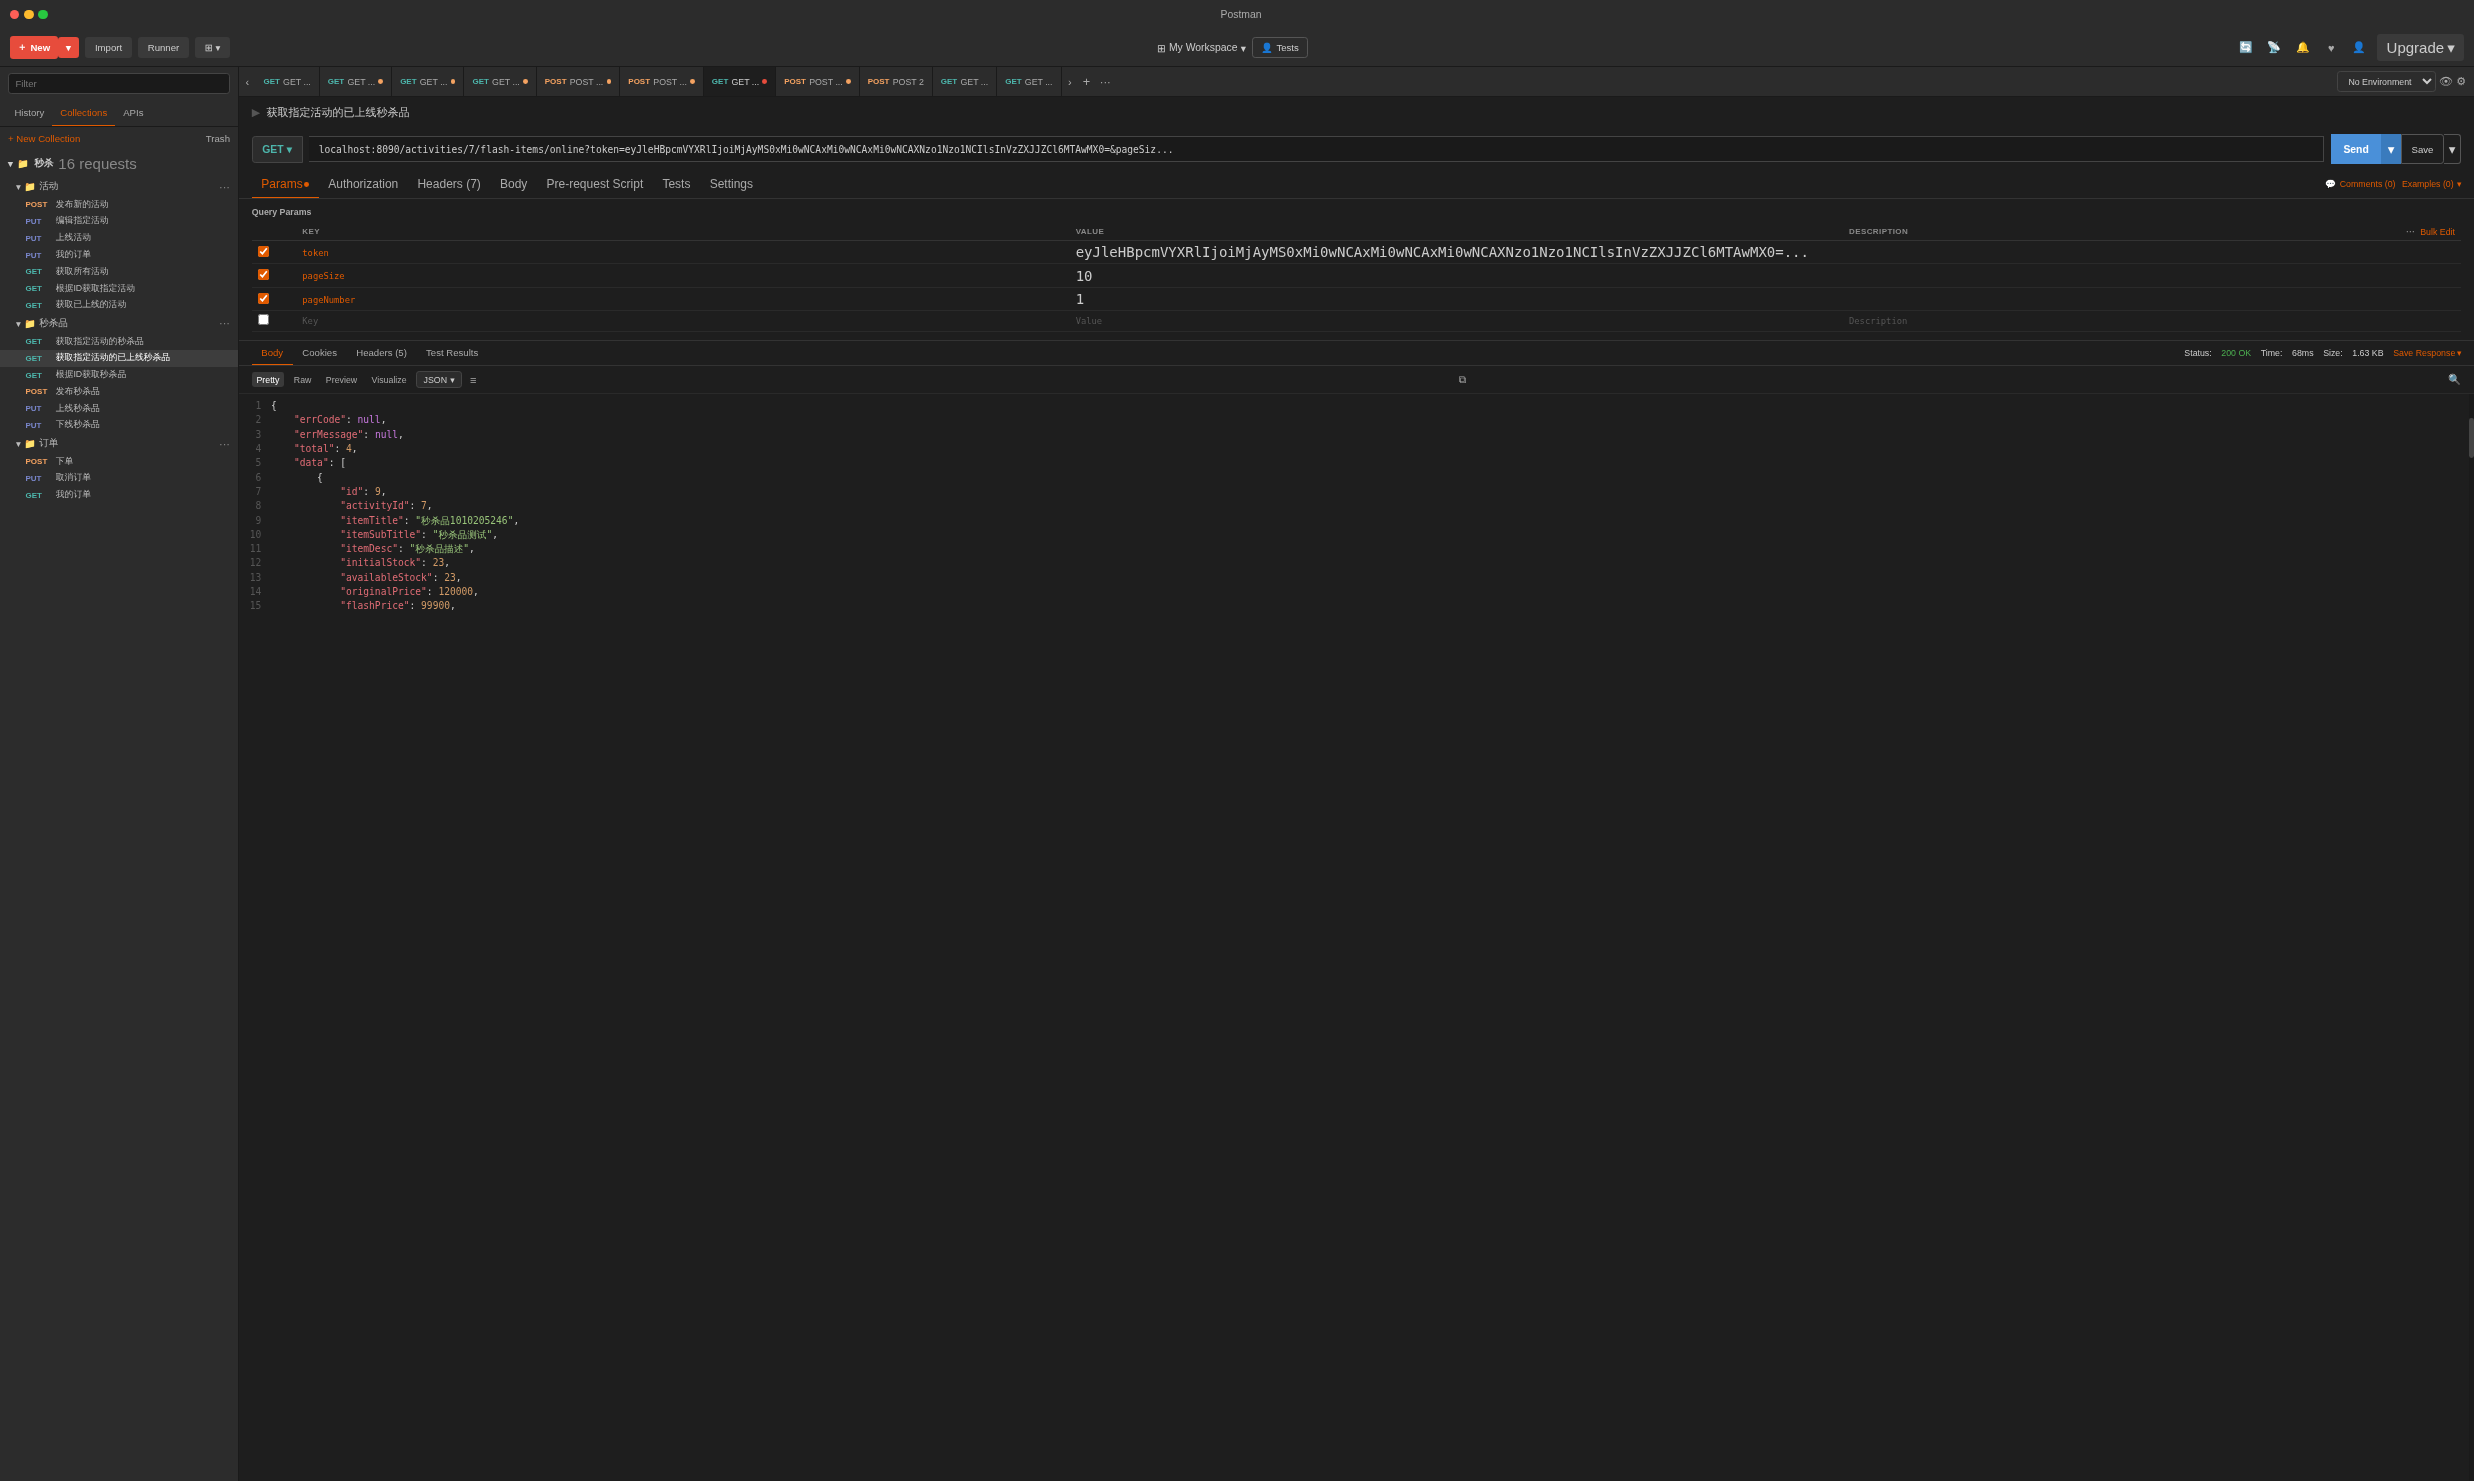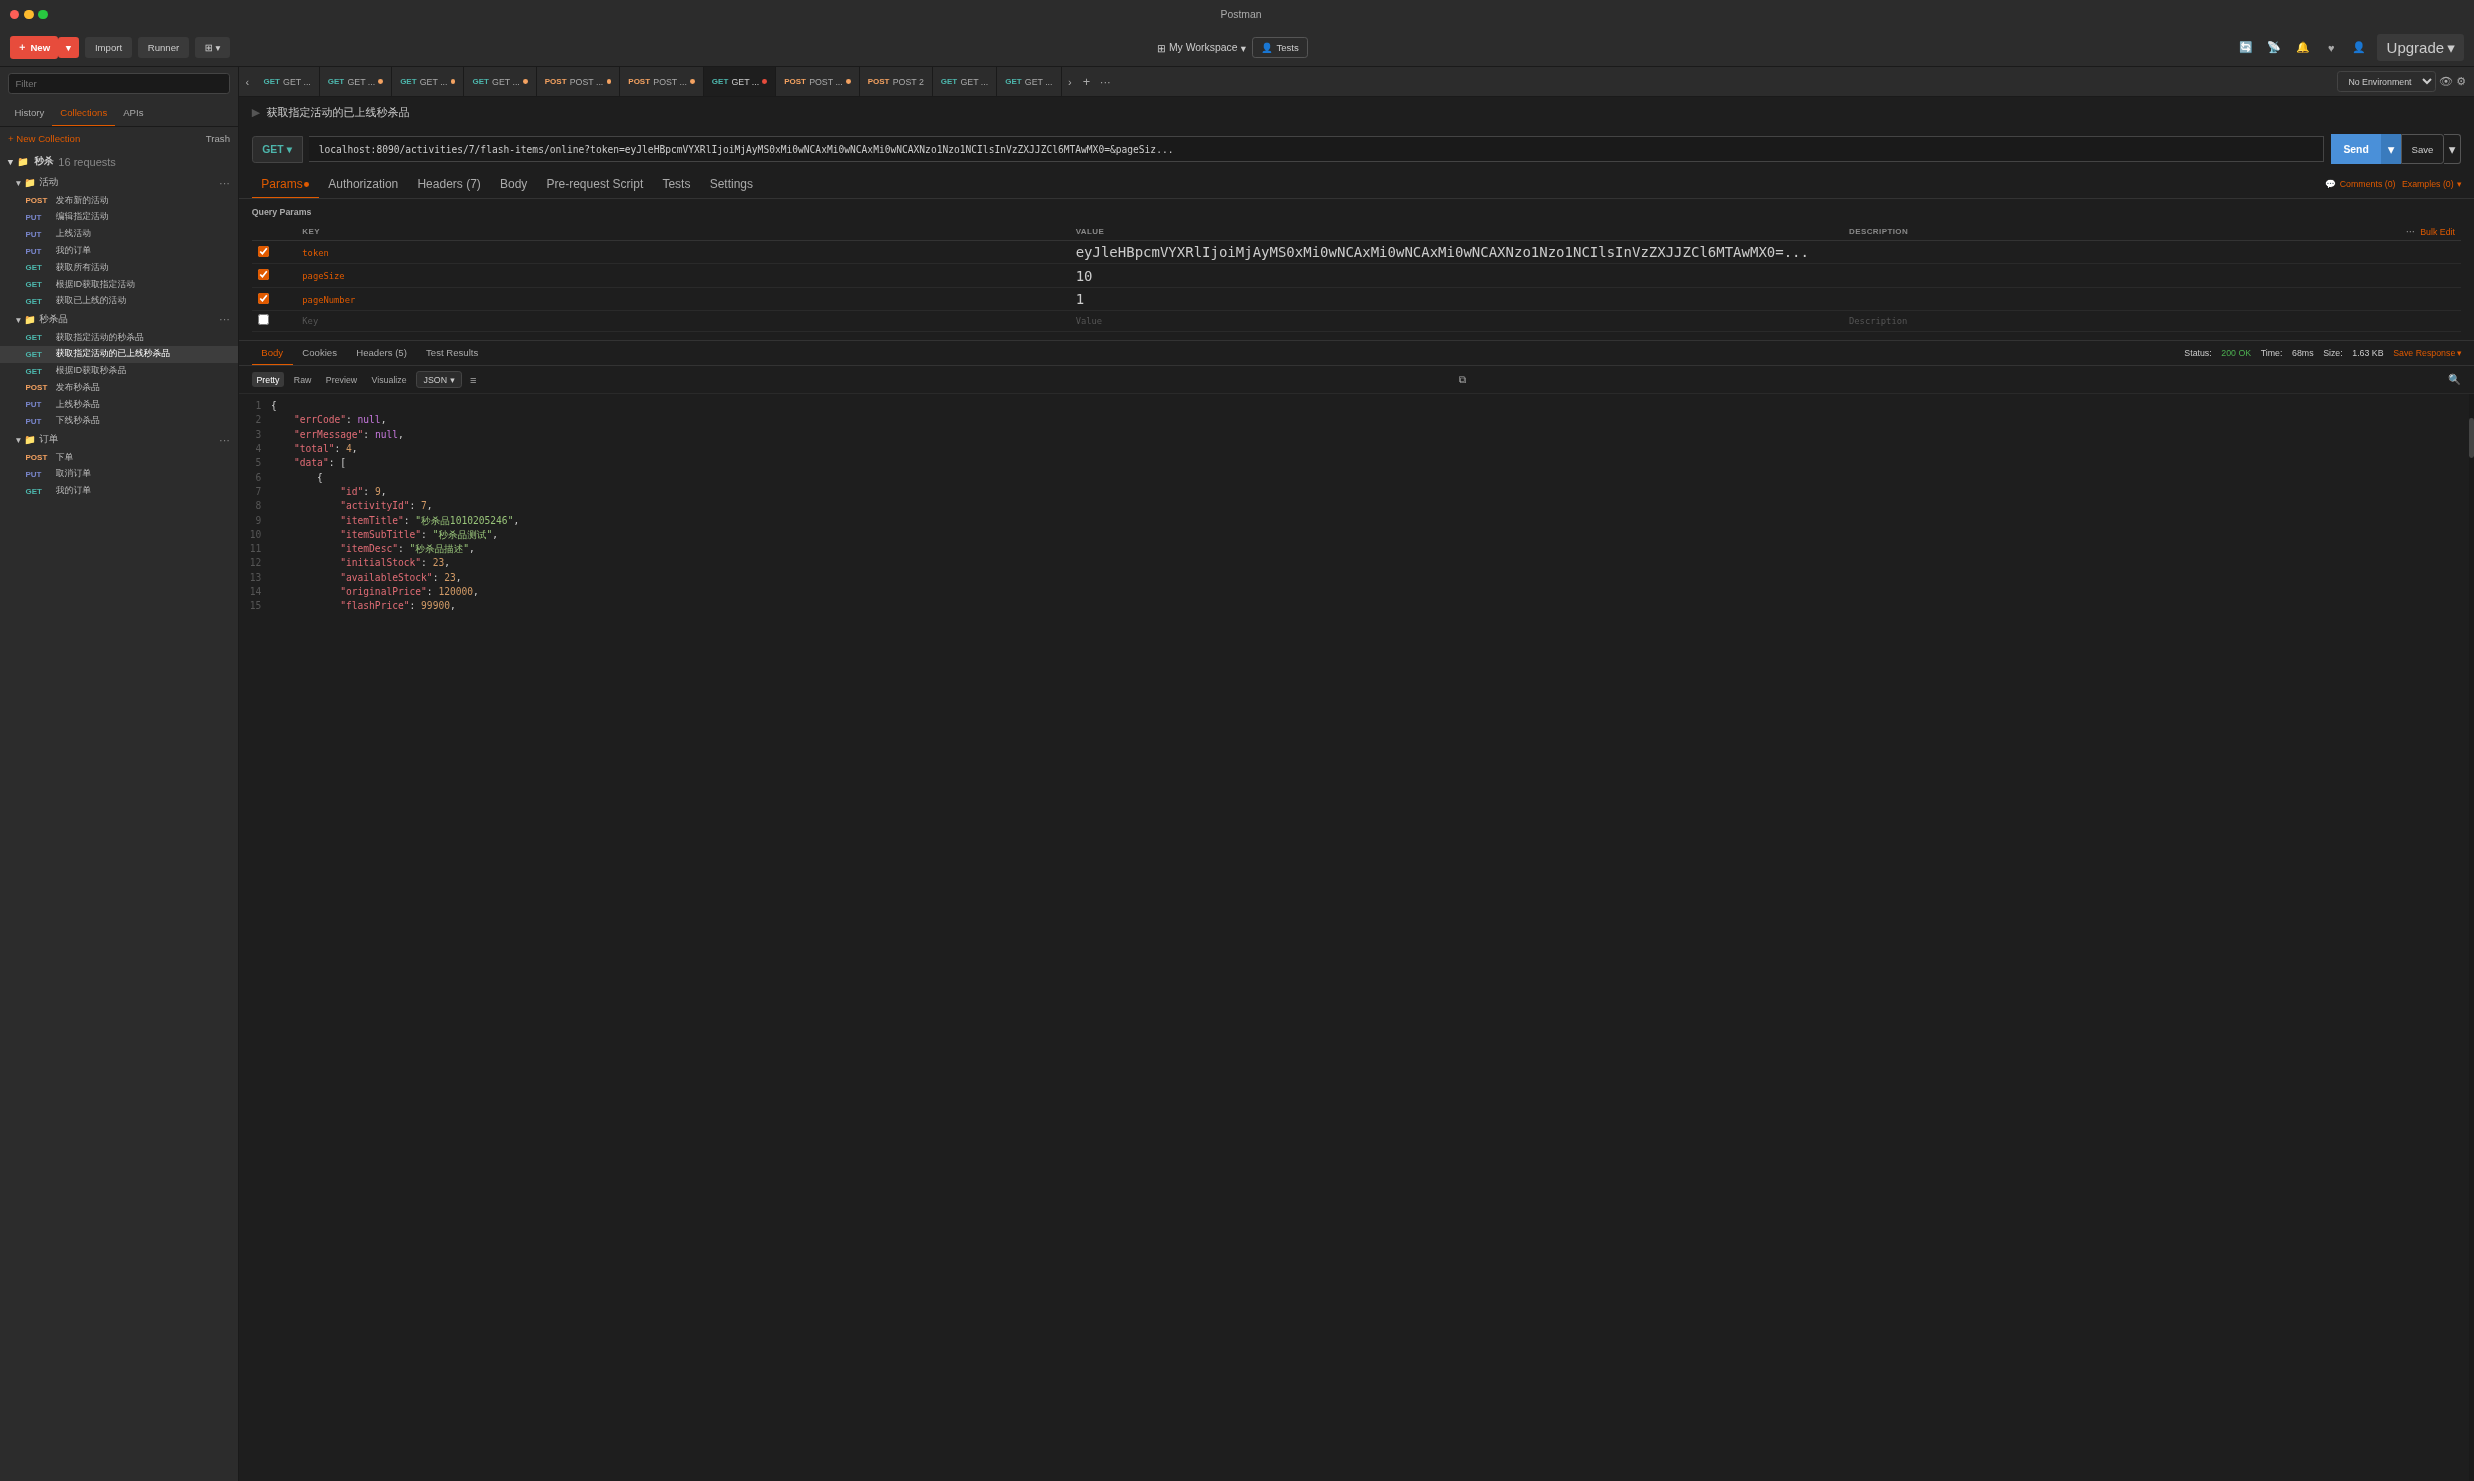--- a/index.html
+++ b/index.html
@@ -33,21 +33,21 @@
     .sidebar-search { padding: 6.4px 8px; }
     .sidebar-search input { width: 100%; background: #1a1a1a; border: 0.8px solid #444; border-radius: 3.2px; padding: 4px 6.4px; color: #ccc; font-size: 9.6px; outline: none; }
     .sidebar-tabs { display: flex; border-bottom: 0.8px solid #1a1a1a; padding: 0 6.4px; }
     .sidebar-tab { padding: 6.4px 8px; cursor: pointer; font-size: 9.6px; color: #aaa; border-bottom: 1.6px solid transparent; }
     .sidebar-tab.active { color: #e05a00; border-bottom: 1.6px solid #e05a00; }
     .sidebar-actions { display: flex; align-items: flex-start; justify-content: space-between; padding: 6.4px 8px; }
     .new-collection-btn { color: #e05a00; background: transparent; border: none; cursor: pointer; font-size: 9.6px; display: flex; align-items: center; gap: 3.2px; }
     .trash-btn { color: #aaa; background: transparent; border: none; cursor: pointer; font-size: 9.6px; }
     .sidebar-content { flex: 1; overflow-y: auto; }
     .collection-header { font-size: 9.6px; color: #ccc; font-weight: 600; display: flex; align-items: center; gap: 4.8px; padding: 4.8px 8px; }
-    .collection-header .count { color: #888; font-size: 11px; font-weight: normal; text-align: right; }
+    .collection-header .count { color: #888; font-size: 15px; font-weight: normal; text-align: right; }
     .folder-item { padding: 3.2px 8px 3.2px 16px; cursor: pointer; display: flex; align-items: center; gap: 3.2px; font-size: 9.6px; color: #bbb; }
     .request-item { padding: 2.4px 8px 2.4px 25.5px; cursor: pointer; display: flex; align-items: center; gap: 4.8px; font-size: 8.8px; color: #bbb; }
     .request-item.active { background: #3d3d3d; color: white; }
     .method-badge { font-size: 8px; font-weight: 700; width: 25.5px; text-align: left; flex-shrink: 0; }
     .method-get { color: #4db6ac; }
     .method-post { color: #f4a261; }
     .method-put { color: #7986cb; }
     .folder-dots { margin-left: auto; color: #888; font-size: 11px; }
 
     

